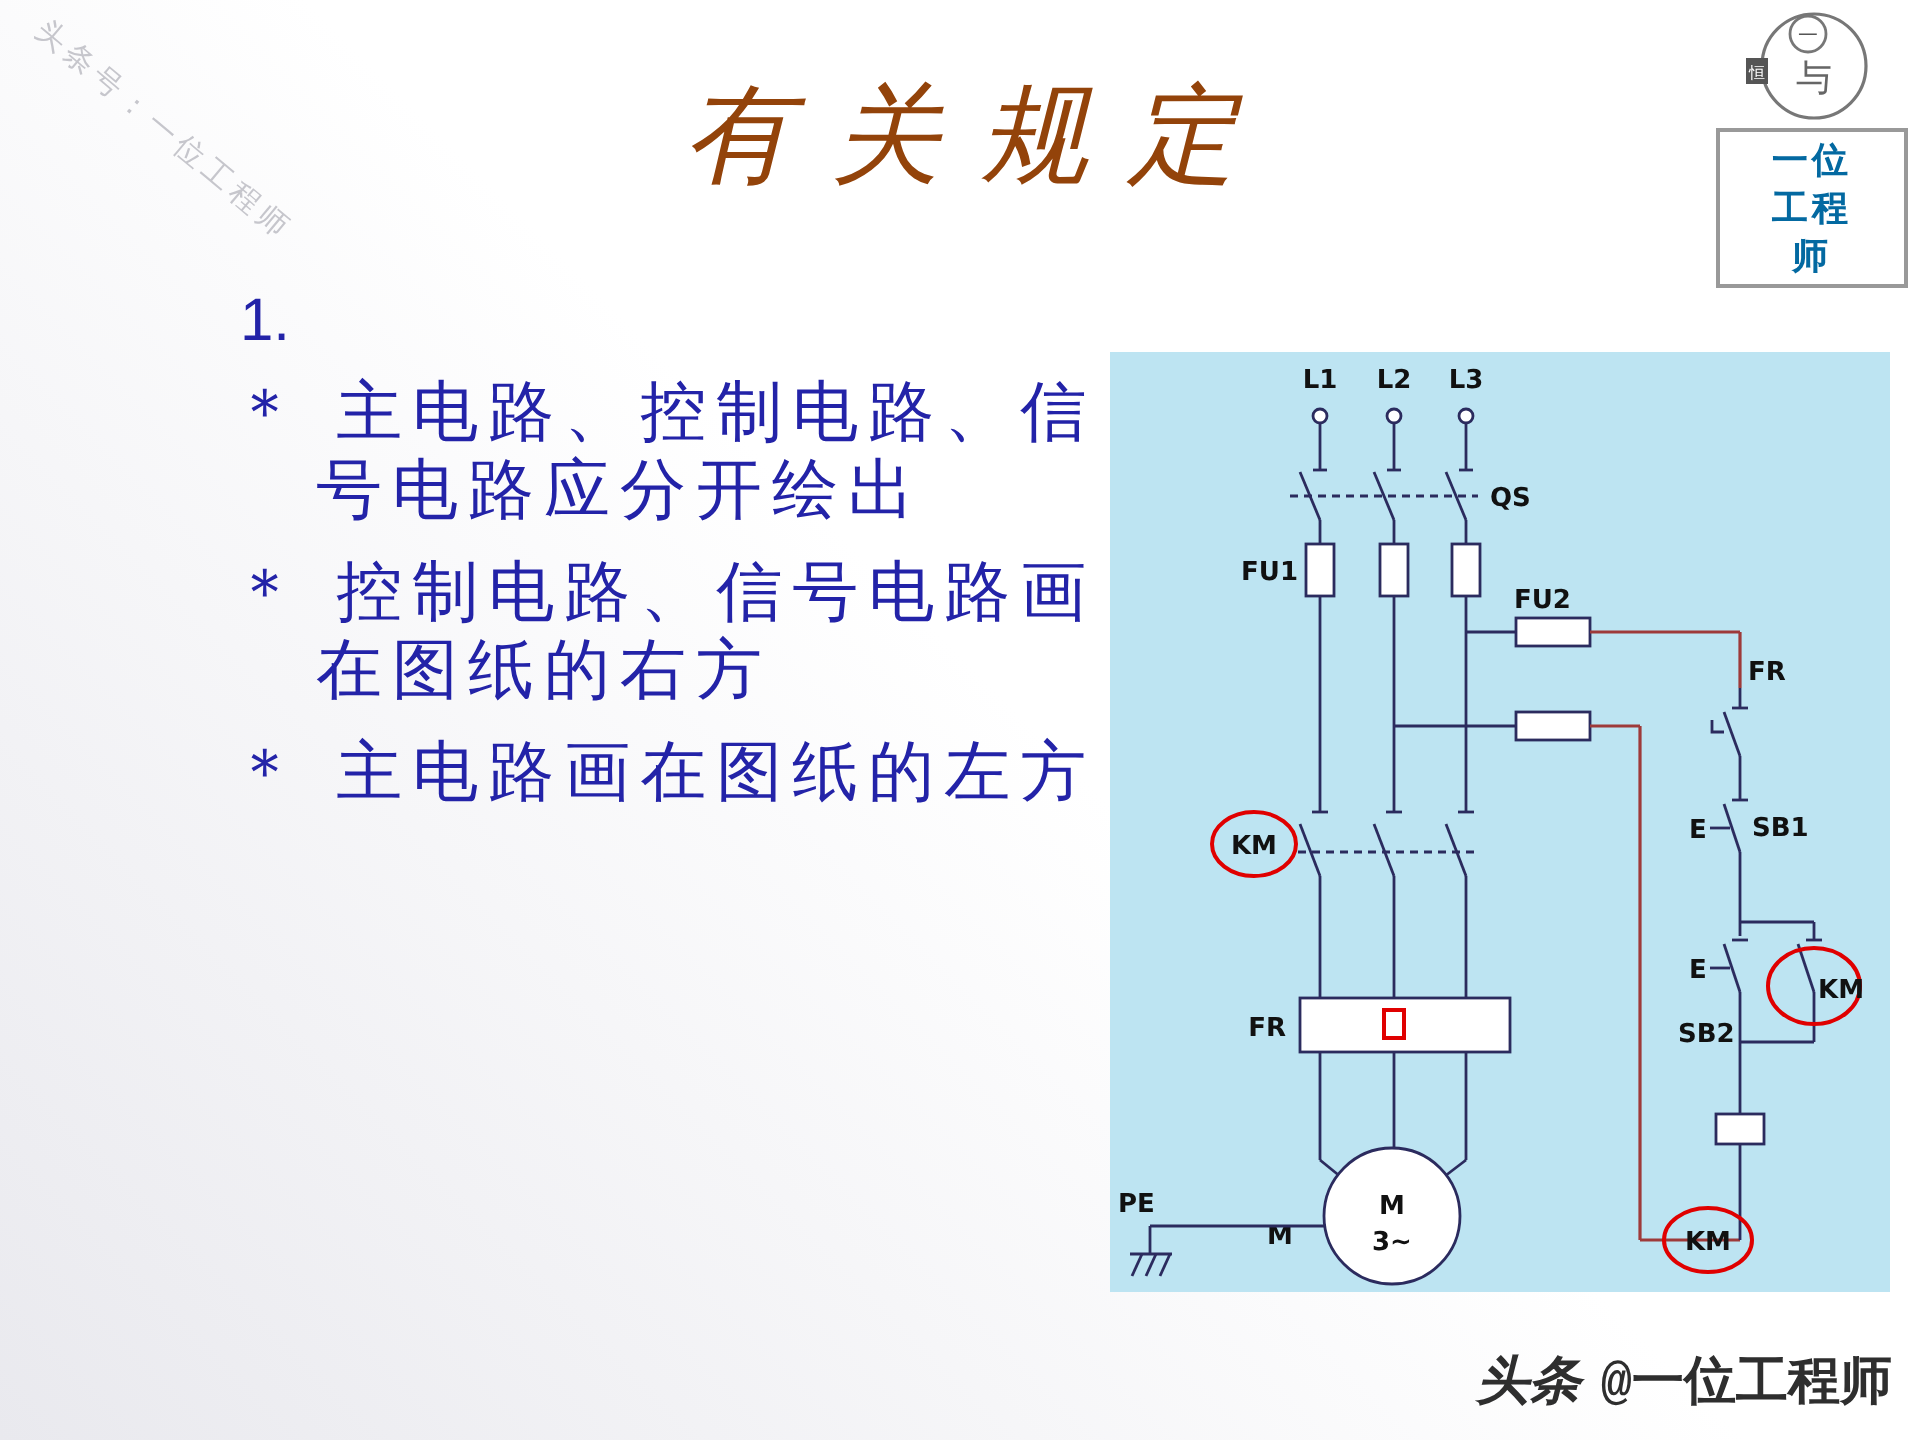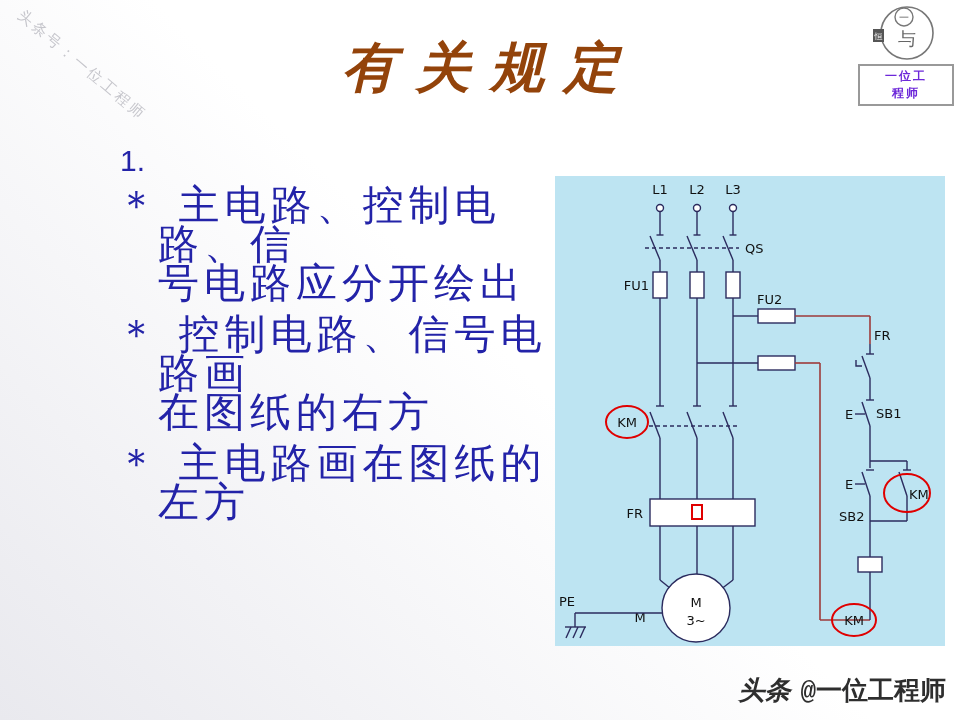--- a/index.html
+++ b/index.html
@@ -17,38 +17,39 @@
     font-family:"Liberation Sans","DejaVu Sans",sans-serif;
   }
   .watermark{
     position:absolute;left:26px;top:6px;color:#c6c6cc;font-size:15px;
     letter-spacing:3px;transform-origin:0 0;transform:rotate(40deg);
     white-space:nowrap;
   }
   .logo{position:absolute;top:4px;right:6px;width:96px;text-align:center;}
   .logo svg{display:block;margin:0 auto;}
   .logo-box{
-    border:2px solid #999;color:#6d28d9;background:#fff;font-size:12px;
+    border:2px solid #999;color:#0369a1;background:#fff;font-size:18px;
     font-weight:bold;letter-spacing:2px;padding:2px 21px;margin-top:2px;
   }
   .page-title{
     position:absolute;top:32px;left:0;right:0;text-align:center;
     font-family:"DejaVu Serif","Liberation Serif",serif;font-style:italic;
-    font-weight:bold;font-size:54px;color:var(--title);letter-spacing:20px;
+    font-weight:normal;font-size:54px;color:var(--title);letter-spacing:20px;
     text-indent:20px;
   }
   .content{position:absolute;left:116px;top:144px;width:462px;color:var(--bullet_text);}
   .content .num{font-size:30px;margin:0 0 8px 4px;}
   .content .bullet{
-    font-size:41px;line-height:39px;letter-spacing:5px;white-space:pre-line;
+    font-size:33px;line-height:39px;letter-spacing:5px;white-space:pre-line;
     padding-left:42px;text-indent:-42px;margin-bottom:12px;
   }
   .diagram{
     position:absolute;left:555px;top:176px;width:390px;height:470px;
     background:var(--diagram_bg);
+    font-weight:bold;
   }
   .wire{stroke:var(--wire);stroke-width:1.4;fill:none;}
   .wire-red{stroke:var(--feed_wire);stroke-width:1.6;fill:none;}
   .comp{stroke:var(--wire);stroke-width:1.4;fill:#fff;}
   .dash{stroke-dasharray:4 3;}
   .hl{stroke:var(--highlight);stroke-width:2;fill:none;}
   .lbl{font-family:"DejaVu Sans",sans-serif;font-size:13px;fill:#111;}
   .footer{
     position:absolute;right:14px;bottom:12px;font-size:26px;color:#2e2e2e;
     font-weight:bold;

